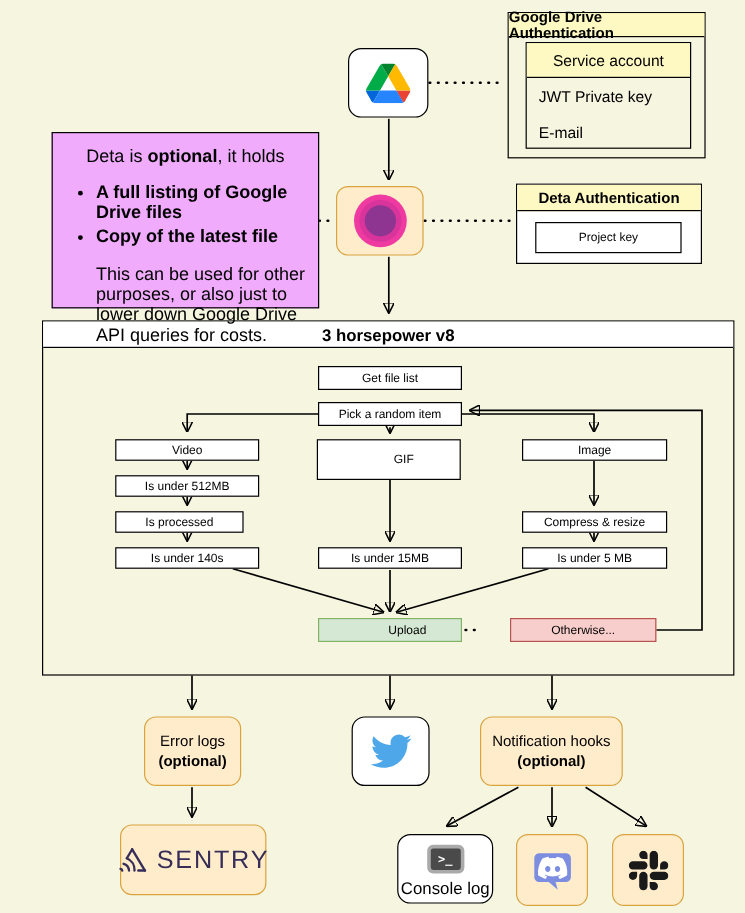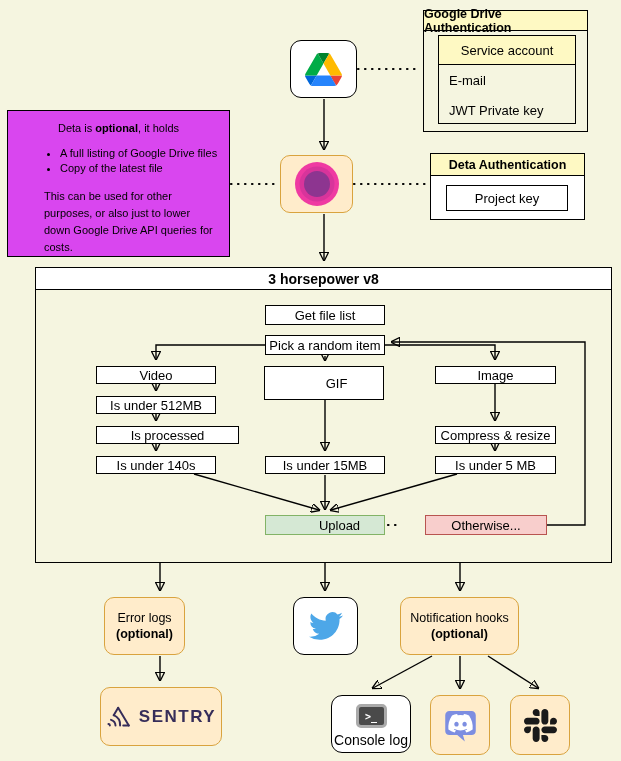--- a/index.html
+++ b/index.html
@@ -6,21 +6,21 @@
   body{
     position:relative;width:621px;height:761px;overflow:hidden;
     background:var(--canvas,#f5f5e0);
     font-family:"Liberation Sans",sans-serif;color:#000;
   }
   .abs{position:absolute;box-sizing:border-box;}
   
   .box{
     background:#fff;border:1px solid #000;z-index:3;
     display:flex;align-items:center;justify-content:center;
-    font-size:13px;text-align:left;
+    font-size:10px;text-align:left;
   }
   .upload-box{background:var(--upload-fill,#d5e8d4);border-color:var(--upload-stroke,#82b366);}
   .otherwise-box{background:var(--otherwise-fill,#f8cecc);border-color:var(--otherwise-stroke,#b85450);margin-left:20px;}
   
   .panel{border:1px solid #000;z-index:3;background:transparent;}
   .panel.white{background:#fff;}
   .panel-header{
     background:#fef9c3;border-bottom:1px solid #000;
     display:flex;align-items:center;justify-content:center;
     font-weight:bold;font-size:12.5px;
@@ -41,33 +41,33 @@
   }
   
   .pipeline{border:1px solid #000;z-index:1;}
   .pipeline-header{
     position:absolute;left:0;right:0;top:0;height:21px;
     background:#fff;border-bottom:1px solid #000;
     display:flex;align-items:center;justify-content:center;
     font-weight:bold;font-size:14px;
   }
   
-  .note{background:#d946ef;border:1px solid #000;font-size:11px;z-index:3;}
+  .note{background:#f0abfc;border:1px solid #000;font-size:15px;z-index:3;margin-left:36px;}
   .note-title{text-align:center;margin-top:11px;}
-  .note ul{margin:13px 0 0 0;padding-left:52px;}
+  .note ul{margin:13px 0 0 0;padding-left:36px;font-weight:bold;}
   .note li{margin-bottom:3px;}
   .note-para{margin:14px 10px 0 36px;line-height:17px;}
   
   svg.connectors{position:absolute;left:0;top:0;z-index:2;pointer-events:none;}
   svg.connectors path{stroke:var(--connector,#000);fill:none;stroke-width:1.4px;}
   svg.connectors path.dotted{stroke-dasharray:0.5 6.5;stroke-width:2.2px;stroke-linecap:round;}
   
   .sentry-content{display:flex;align-items:center;gap:7px;}
   .sentry-glyph path{stroke:var(--sentry-purple,#362d59);stroke-width:2.3px;fill:none;stroke-linecap:round;}
-  .sentry-word{color:var(--sentry-purple,#362d59);font-size:17px;letter-spacing:1.5px;font-weight:bold;}
+  .sentry-word{color:var(--sentry-purple,#362d59);font-size:21px;letter-spacing:1.5px;}
   
   .terminal{
     width:31px;height:24px;background:var(--terminal-dark,#4a4a4a);
     border:3px solid var(--terminal-frame,#aaa);border-radius:5px;
     color:#fff;font-family:"DejaVu Sans Mono",monospace;font-size:10px;font-weight:bold;
     display:flex;align-items:center;justify-content:center;box-sizing:border-box;
   }
   .console-node{flex-direction:column;gap:4px;padding-top:4px;}
   .console-label{font-size:14px;}
   .bold{font-weight:bold;}
@@ -106,22 +106,22 @@
   <path d="M160 656 V680" marker-end="url(#ah)"></path>
   <path d="M432 656 L373 688" marker-end="url(#ah)"></path>
   <path d="M460 656 V688" marker-end="url(#ah)"></path>
   <path d="M488 656 L538 688" marker-end="url(#ah)"></path>
 </svg>
 
 <div class="abs panel" style="left:423px;top:10px;width:165px;height:122px;">
   <div class="panel-header" style="height:19px;">Google Drive Authentication</div>
   <div class="abs panel" style="left:14px;top:24px;width:138px;height:89px;">
     <div class="panel-header" style="height:28px;font-weight:normal;font-size:13px;">Service account</div>
+    <div class="field-row">JWT Private key</div>
     <div class="field-row">E-mail</div>
-    <div class="field-row">JWT Private key</div>
   </div>
 </div>
 
 <div class="abs icon-node" style="left:290px;top:40px;width:67px;height:58px;">
   <svg viewBox="0 0 87.3 78" width="37" height="33">
     <path d="m6.6 66.85 3.85 6.65c.8 1.4 1.95 2.5 3.3 3.3l13.75-23.8h-27.5c0 1.55.4 3.1 1.2 4.5z" fill="#0066da"></path>
     <path d="m43.65 25-13.75-23.8c-1.35.8-2.5 1.9-3.3 3.3l-25.4 44a9.06 9.06 0 0 0-1.2 4.5h27.5z" fill="#00ac47"></path>
     <path d="m73.55 76.8c1.35-.8 2.5-1.9 3.3-3.3l1.6-2.75 7.65-13.25c.8-1.4 1.2-2.95 1.2-4.5h-27.502l5.852 11.5z" fill="#ea4335"></path>
     <path d="m43.65 25 13.75-23.8c-1.35-.8-2.9-1.2-4.5-1.2h-18.5c-1.6 0-3.15.45-4.5 1.2z" fill="#00832d"></path>
     <path d="m59.8 53h-32.3l-13.75 23.8c1.35.8 2.9 1.2 4.5 1.2h50.8c1.6 0 3.15-.45 4.5-1.2z" fill="#2684fc"></path>
@@ -156,32 +156,32 @@
 </div>
 
 <div class="abs box" style="left:265px;top:305px;width:120px;height:20px;">Get file list</div>
 <div class="abs box" style="left:265px;top:335px;width:120px;height:20px;">Pick a random item</div>
 
 <div class="abs box" style="left:96px;top:366px;width:120px;height:18px;">Video</div>
 <div class="abs box" style="left:264px;top:366px;width:120px;height:34px;padding-left:25px;">GIF</div>
 <div class="abs box" style="left:435px;top:366px;width:121px;height:18px;">Image</div>
 
 <div class="abs box" style="left:96px;top:396px;width:120px;height:18px;">Is under 512MB</div>
-<div class="abs box" style="left:96px;top:426px;width:143px;height:18px;">Is processed</div>
+<div class="abs box" style="left:96px;top:426px;width:107px;height:18px;">Is processed</div>
 <div class="abs box" style="left:96px;top:456px;width:120px;height:18px;">Is under 140s</div>
 
 <div class="abs box" style="left:265px;top:456px;width:120px;height:18px;">Is under 15MB</div>
 
 <div class="abs box" style="left:435px;top:426px;width:121px;height:18px;">Compress &amp; resize</div>
 <div class="abs box" style="left:435px;top:456px;width:121px;height:18px;">Is under 5 MB</div>
 
 <div class="abs box upload-box" style="left:265px;top:515px;width:120px;height:20px;padding-left:29px;">Upload</div>
 <div class="abs box otherwise-box" style="left:405px;top:515px;width:122px;height:20px;">Otherwise...</div>
 
-<div class="abs rounded-node" style="left:104px;top:597px;width:81px;height:58px;">
+<div class="abs rounded-node" style="left:120px;top:597px;width:81px;height:58px;">
   <div>
     <div>Error logs</div>
     <div class="bold">(optional)</div>
   </div>
 </div>
 
 <div class="abs icon-node" style="left:293px;top:597px;width:65px;height:58px;">
   <svg viewBox="0 0 24 24" width="34" height="34">
     <path style="fill:var(--twitter-blue,#4da7e8)" d="M23.953 4.57a10 10 0 01-2.825.775 4.958 4.958 0 002.163-2.723c-.951.555-2.005.959-3.127 1.184a4.92 4.92 0 00-8.384 4.482C7.69 8.095 4.067 6.13 1.64 3.162a4.822 4.822 0 00-.666 2.475c0 1.71.87 3.213 2.188 4.096a4.904 4.904 0 01-2.228-.616v.06a4.923 4.923 0 003.946 4.827 4.996 4.996 0 01-2.212.085 4.936 4.936 0 004.604 3.417 9.867 9.867 0 01-6.102 2.105c-.39 0-.779-.023-1.17-.067a13.995 13.995 0 007.557 2.209c9.053 0 13.998-7.496 13.998-13.985 0-.21 0-.42-.015-.63A9.935 9.935 0 0024 4.59z"></path>
   </svg>

